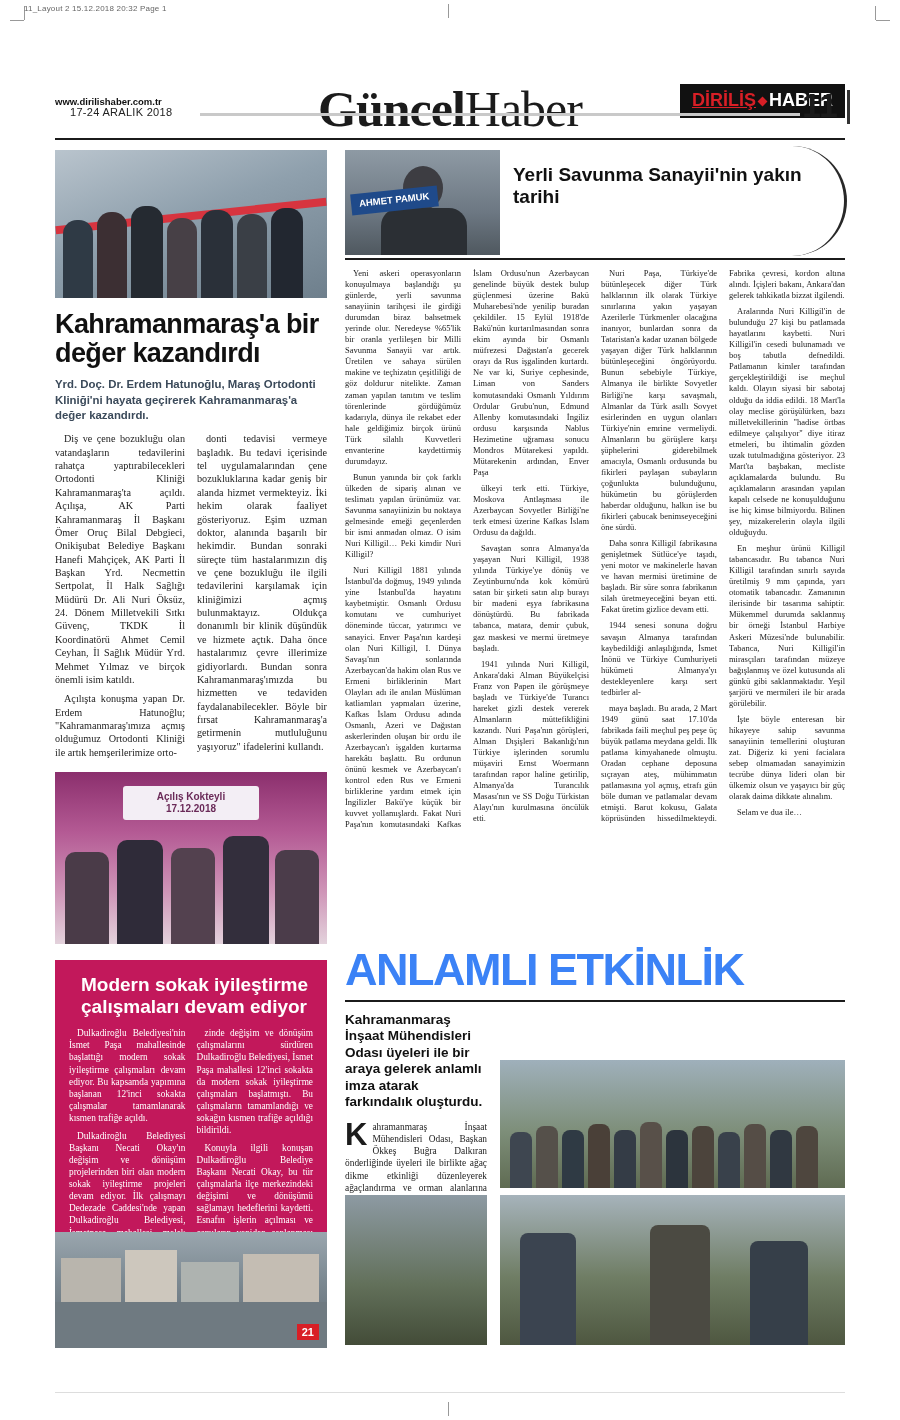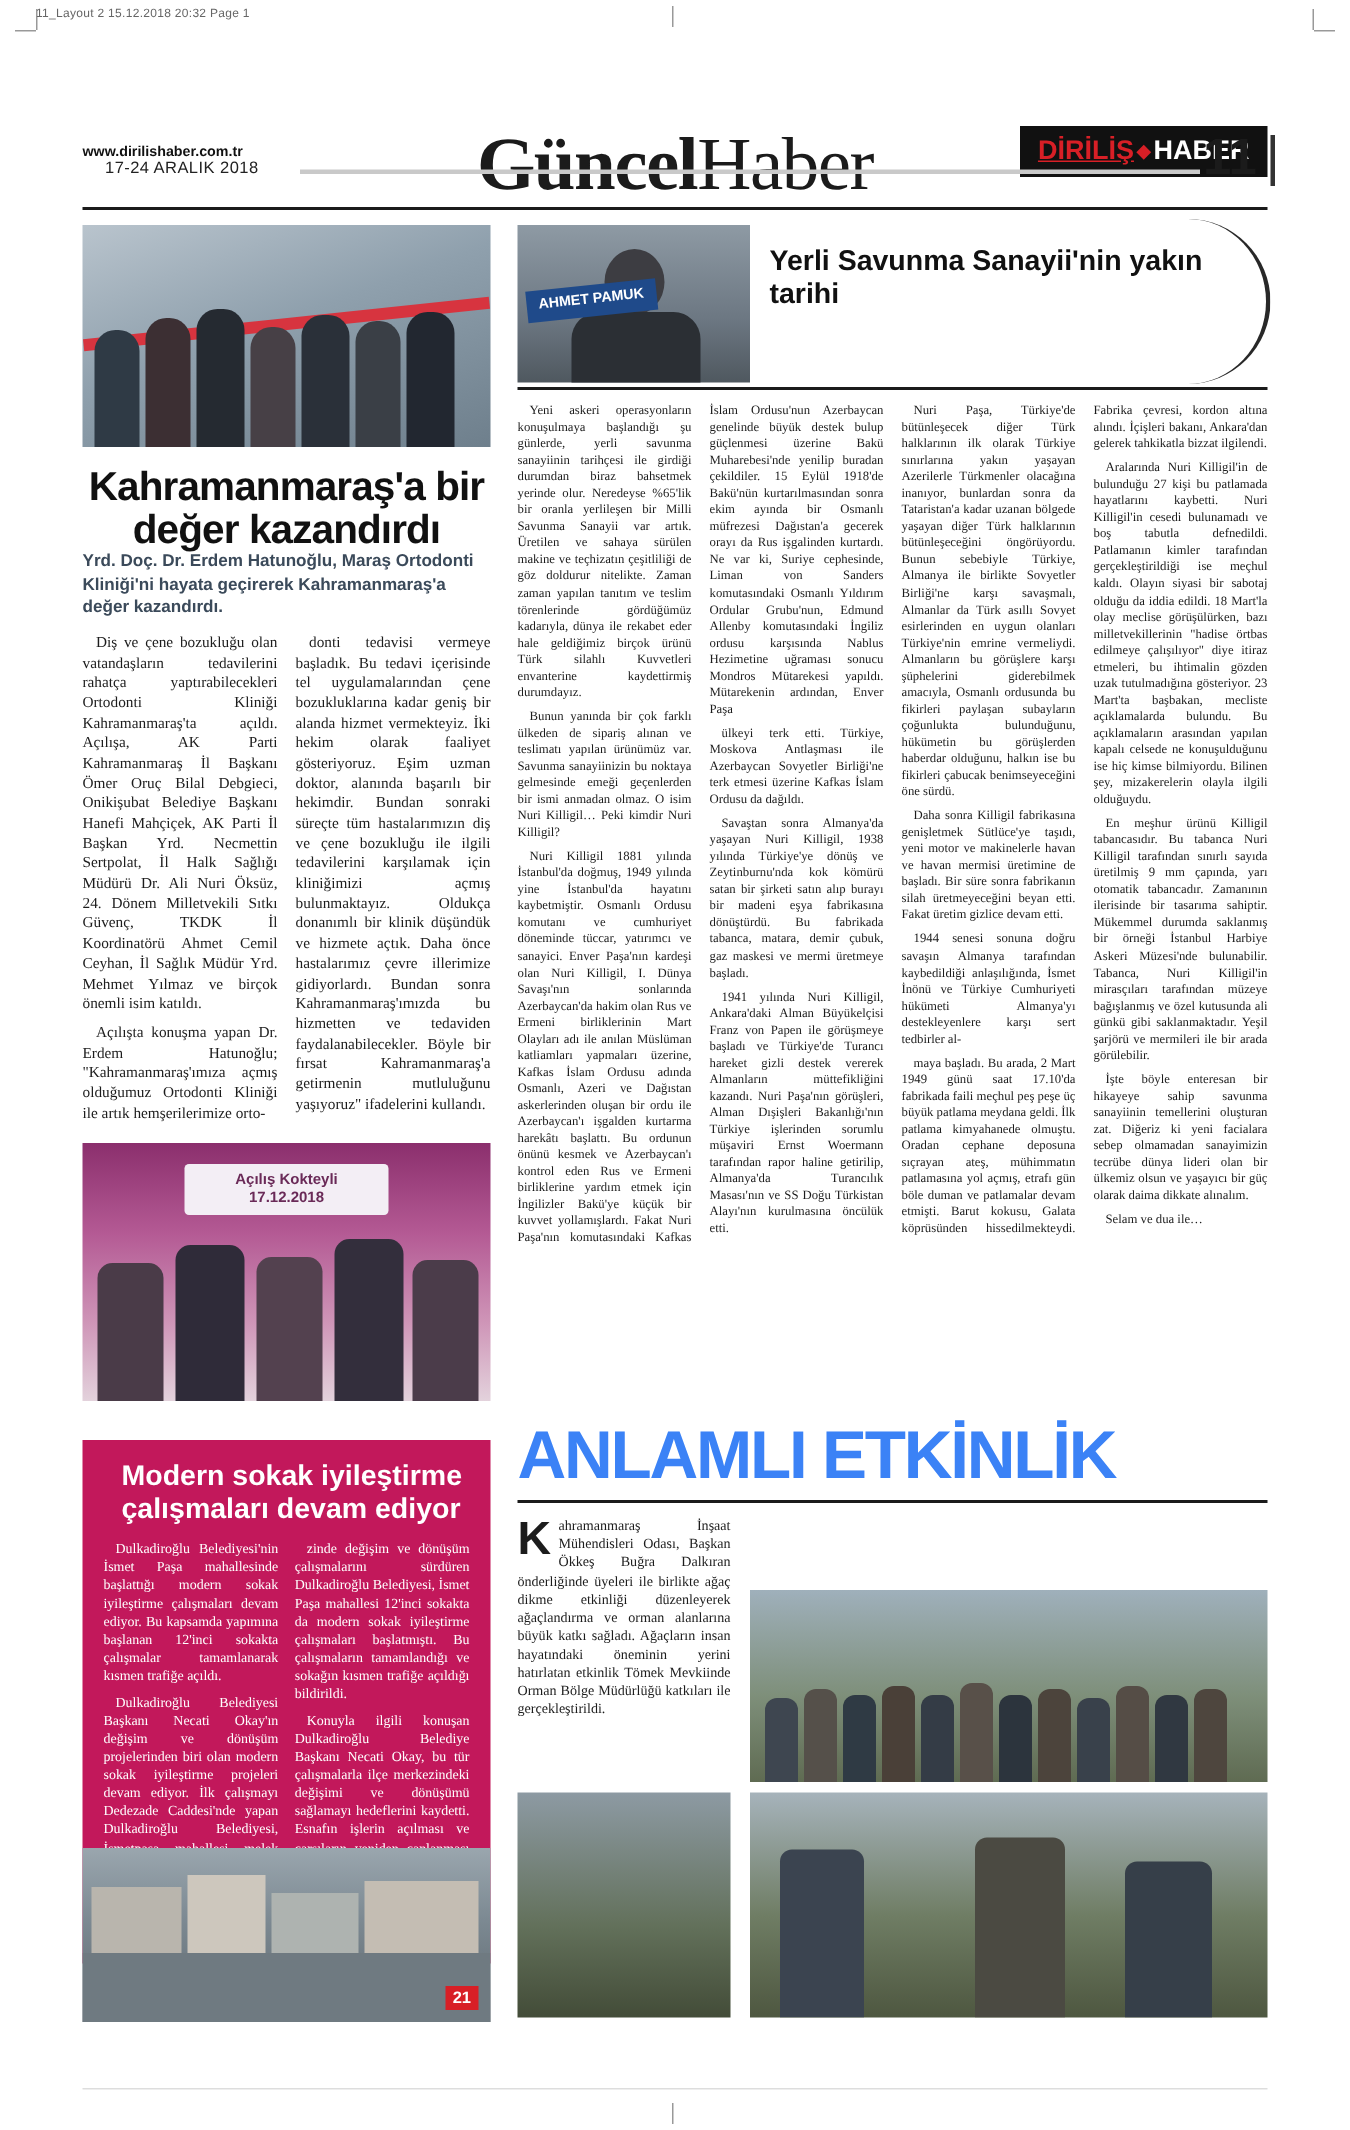--- a/index.html
+++ b/index.html
@@ -20,22 +20,22 @@
   .pageno{position:absolute;right:62px;top:86px;font-family:"Liberation Sans",sans-serif;font-size:34px;font-weight:bold;color:#1b1b1b;}
   .pageno:after{content:"";position:absolute;right:-12px;top:4px;width:3px;height:34px;background:#333;}
   .topline{position:absolute;left:55px;top:138px;width:790px;height:2px;background:#1b1b1b;}
 
   
   .col-left{position:absolute;left:55px;top:150px;width:272px;}
   .photo{background:#cfd6dc;position:relative;overflow:hidden;}
   .ph1{height:148px;background:linear-gradient(160deg,#b9c4cd 0%,#8fa0ad 45%,#6e7f8c 100%);}
   .ph1 .ribbon{position:absolute;left:0;top:62px;width:272px;height:8px;background:#d7343f;transform:rotate(-6deg);}
   .ph1 .person{position:absolute;bottom:0;border-radius:14px 14px 0 0;}
-  .headline1{font-family:"Liberation Sans",sans-serif;font-size:27px;line-height:1.06;font-weight:bold;color:#111;margin-top:12px;letter-spacing:-.6px;text-align:center;}
-  .subhead1{font-family:"Liberation Sans",sans-serif;font-size:11.4px;line-height:1.35;font-weight:bold;color:#3b4a5a;}
+  .headline1{font-family:"Liberation Sans",sans-serif;font-size:27px;line-height:1.06;font-weight:bold;color:#111;margin-top:12px;letter-spacing:-.6px;}
+  .subhead1{font-family:"Liberation Sans",sans-serif;font-size:11.4px;line-height:1.35;font-weight:bold;color:#3b4a5a;margin-top:10px;}
   .body-col{column-count:2;column-gap:12px;font-size:10.2px;line-height:1.31;text-align:justify;color:#1c1c1c;margin-top:9px;}
   .body-col p{margin:0 0 6px 0;text-indent:9px;}
   .ph2{height:172px;margin-top:10px;background:linear-gradient(180deg,#8b2f6d 0%,#b45a94 35%,#cf96b8 70%,#e3d2dc 100%);position:relative;}
   .ph2 .sign{position:absolute;left:50%;transform:translateX(-50%);top:14px;background:#f3eef5;color:#6a2a58;font-family:"Liberation Sans",sans-serif;font-size:10px;font-weight:bold;padding:5px 14px;border-radius:3px;text-align:center;line-height:1.2;}
   .ph2 .fig{position:absolute;bottom:0;background:#3a3a46;border-radius:10px 10px 0 0;}
 
   
   .pinkbox{position:absolute;left:55px;top:960px;width:272px;background:#c2185b;padding:14px 14px 10px 14px;box-sizing:border-box;}
   .pinkbox h2{font-family:"Liberation Sans",sans-serif;color:#fff;font-size:19px;line-height:1.14;margin:0 0 10px 12px;font-weight:bold;}
   .pinkbox .cols{column-count:2;column-gap:11px;color:#fff;font-size:9.3px;line-height:1.3;text-align:justify;}
@@ -170,20 +170,21 @@
       <p>Aralarında Nuri Killigil'in de bulunduğu 27 kişi bu patlamada hayatlarını kaybetti. Nuri Killigil'in cesedi bulunamadı ve boş tabutla defnedildi. Patlamanın kimler tarafından gerçekleştirildiği ise meçhul kaldı. Olayın siyasi bir sabotaj olduğu da iddia edildi. 18 Mart'la olay meclise görüşülürken, bazı milletvekillerinin "hadise örtbas edilmeye çalışılıyor" diye itiraz etmeleri, bu ihtimalin gözden uzak tutulmadığına gösteriyor. 23 Mart'ta başbakan, mecliste açıklamalarda bulundu. Bu açıklamaların arasından yapılan kapalı celsede ne konuşulduğunu ise hiç kimse bilmiyordu. Bilinen şey, mizakerelerin olayla ilgili olduğuydu.</p>
       <p>En meşhur ürünü Killigil tabancasıdır. Bu tabanca Nuri Killigil tarafından sınırlı sayıda üretilmiş 9 mm çapında, yarı otomatik tabancadır. Zamanının ilerisinde bir tasarıma sahiptir. Mükemmel durumda saklanmış bir örneği İstanbul Harbiye Askeri Müzesi'nde bulunabilir. Tabanca, Nuri Killigil'in mirasçıları tarafından müzeye bağışlanmış ve özel kutusunda ali günkü gibi saklanmaktadır. Yeşil şarjörü ve mermileri ile bir arada görülebilir.</p>
       <p>İşte böyle enteresan bir hikayeye sahip savunma sanayiinin temellerini oluşturan zat. Diğeriz ki yeni facialara sebep olmamadan sanayimizin tecrübe dünya lideri olan bir ülkemiz olsun ve yaşayıcı bir güç olarak daima dikkate alınalım.</p>
       <p>Selam ve dua ile…</p>
     </div>
   </div>
 
   <div class="art3">
     <div class="big">ANLAMLI ETKİNLİK</div>
     <div class="hrule"></div>
+    <div class="lead">Kahramanmaraş İnşaat Mühendisleri Odası üyeleri ile bir araya gelerek anlamlı imza atarak farkındalık oluşturdu.</div>
     <div class="deck">
       <span class="dropcap">K</span><span>ahramanmaraş İnşaat Mühendisleri Odası, Başkan Ökkeş Buğra Dalkıran önderliğinde üyeleri ile birlikte ağaç dikme etkinliği düzenleyerek ağaçlandırma ve orman alanlarına büyük katkı sağladı. Ağaçların insan hayatındaki öneminin yerini hatırlatan etkinlik Tömek Mevkiinde Orman Bölge Müdürlüğü katkıları ile gerçekleştirildi.</span>
     </div>
     <div class="photo ph4">
       <div class="grp" style="left:10px;width:22px;height:56px;"></div>
       <div class="grp" style="left:36px;width:22px;height:62px;background:#55504a;"></div>
       <div class="grp" style="left:62px;width:22px;height:58px;background:#2f3a44;"></div>
       <div class="grp" style="left:88px;width:22px;height:64px;background:#4a4038;"></div>
       <div class="grp" style="left:114px;width:22px;height:58px;background:#343c46;"></div>
       <div class="grp" style="left:140px;width:22px;height:66px;background:#585049;"></div>

